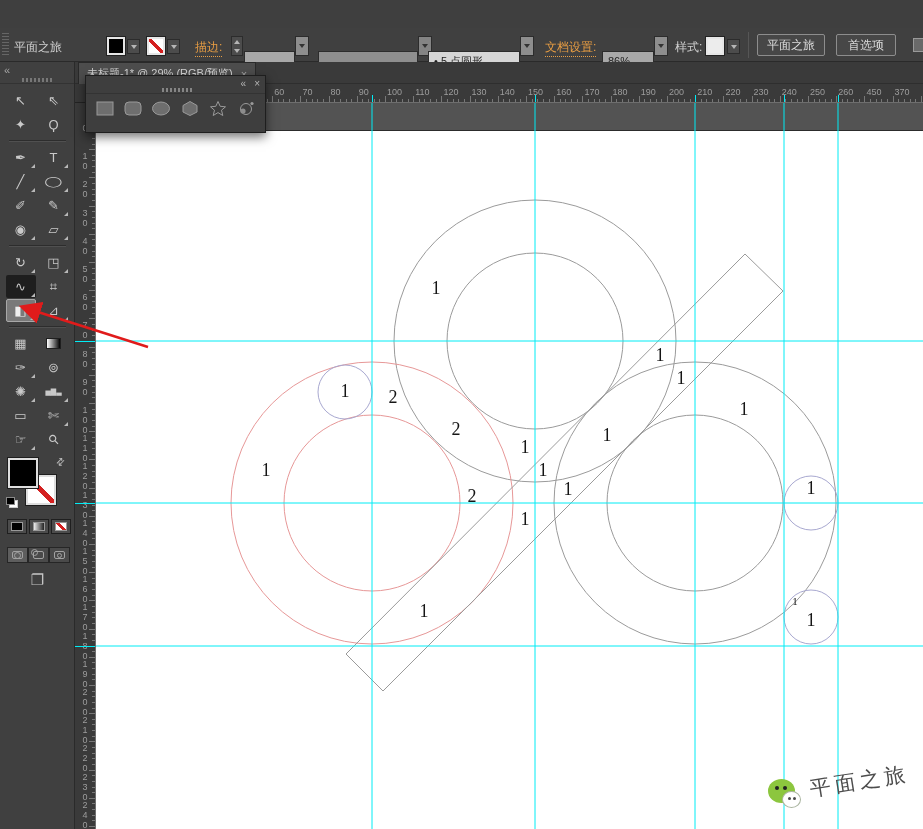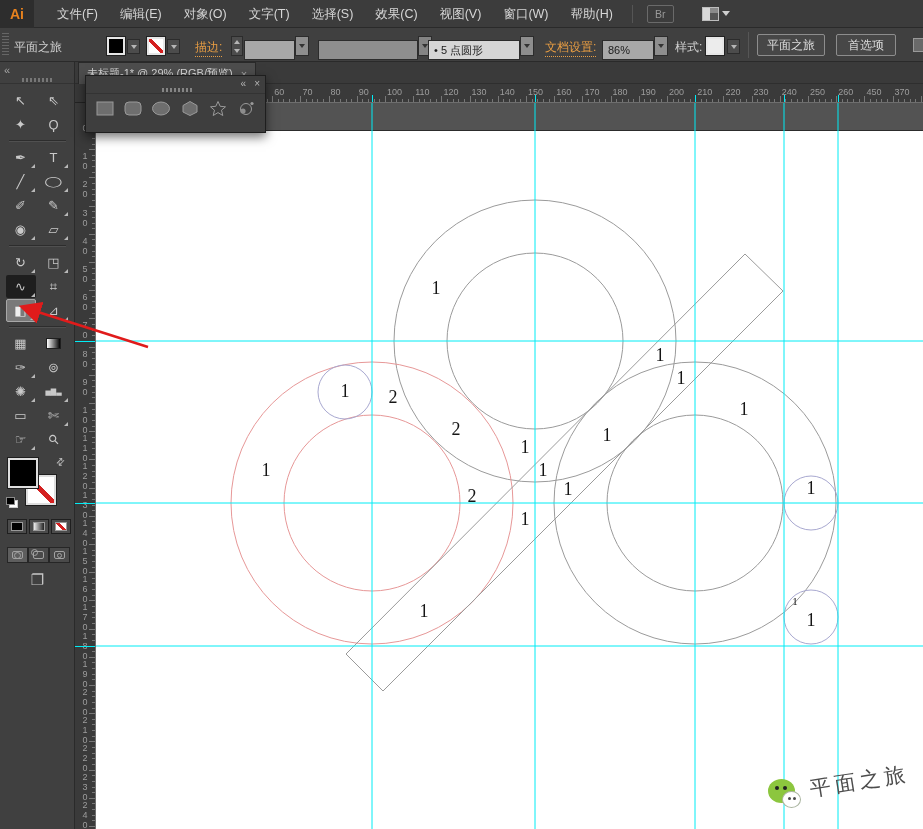--- a/index.html
+++ b/index.html
@@ -26,21 +26,21 @@
   .cb-text { position:absolute; top:11px; color:#cfcfcf; font-size:12px; }
   .cb-link { color:#e89d43; border-bottom:1px dotted #e89d43; cursor:pointer; }
   .swatch { position:absolute; top:9px; width:18px; height:18px; border:2px solid #e6e6e6; outline:1px solid #222; }
   .sw-dd { position:absolute; top:11px; width:13px; height:15px; background:#4c4c4c; border:1px solid #2c2c2c; display:flex; align-items:center; justify-content:center; }
   .sw-dd i { width:0;height:0;border-left:3px solid transparent;border-right:3px solid transparent;border-top:4px solid #b5b5b5; }
   .slash { background:linear-gradient(45deg, transparent 42%, #d42020 42%, #d42020 58%, transparent 58%), #fff; }
   #stroke-stepper { position:absolute; left:231px; top:8px; width:12px; height:20px; background:#4c4c4c; border:1px solid #2c2c2c; display:flex; flex-direction:column; align-items:center; justify-content:space-around; }
   #stroke-stepper i { width:0;height:0;border-left:3px solid transparent;border-right:3px solid transparent; }
   #stroke-stepper .up { border-bottom:4px solid #b5b5b5; }
   #stroke-stepper .dn { border-top:4px solid #b5b5b5; }
-  .field { position:absolute; top:12px; height:20px; background:#a8a8a8; border:1px solid #2c2c2c; font-size:11px; color:#1c1c1c; line-height:18px; padding-left:5px; }
+  .field { position:absolute; top:23px; height:20px; background:#a8a8a8; border:1px solid #2c2c2c; font-size:11px; color:#1c1c1c; line-height:18px; padding-left:5px; }
   .field-dd { position:absolute; top:8px; width:14px; height:20px; background:#8e8e8e; border:1px solid #2c2c2c; display:flex; align-items:center; justify-content:center; }
   .field-dd i { width:0;height:0;border-left:3px solid transparent;border-right:3px solid transparent;border-top:4px solid #333; }
   .cb-btn { position:absolute; top:6px; height:22px; background:#474747; border:1px solid #8d8d8d; border-radius:2px; color:#dcdcdc; font-size:12px; display:flex; align-items:center; justify-content:center; cursor:pointer; }
   #cb-vsep { position:absolute; left:748px; top:4px; width:1px; height:26px; background:#2d2d2d; border-right:1px solid #565656; }
   #cb-partial { position:absolute; left:913px; top:10px; width:14px; height:14px; border:1px solid #9a9a9a; background:#6a6a6a; }
 
   
   #tabbar { position:absolute; left:0; top:62px; width:923px; height:22px; background:#3a3a3a; border-bottom:1px solid #2e2e2e; }
   #doc-tab { position:absolute; left:78px; top:0; height:22px; padding:0 8px; background:#4d4d4d; border:1px solid #292929; border-bottom:none; color:#d4d4d4; font-size:11px; display:flex; align-items:center; gap:8px; }
   #doc-tab .close { color:#a5a5a5; font-size:11px; cursor:pointer; }
@@ -116,40 +116,20 @@
   .sp-icon { cursor:pointer; }
 
   
   #arrow-overlay { position:absolute; left:0; top:0; width:923px; height:829px; pointer-events:none; z-index:60; }
 </style>
 </head>
 <body>
 
 <div id="app">
 
-  <div id="menubar">
-    <div id="ai-logo">Ai</div>
-    <ul id="menu-items">
-        <li>文件(F)</li>
-        <li>编辑(E)</li>
-        <li>对象(O)</li>
-        <li>文字(T)</li>
-        <li>选择(S)</li>
-        <li>效果(C)</li>
-        <li>视图(V)</li>
-        <li>窗口(W)</li>
-        <li>帮助(H)</li>
-      </ul>
-    <div class="mb-sep"></div>
-    <div id="br-button">Br</div>
-    <div id="ws-switcher">
-      <span id="ws-icon"></span>
-      <span class="dd-caret"></span>
-    </div>
-  </div>
 
   <div id="controlbar">
     <div id="cb-grip"></div>
     <span class="cb-text" style="left:14px">平面之旅</span>
     <span class="swatch" style="left:107px;background:#000"></span>
     <span class="sw-dd" style="left:127px">
         <i></i>
       </span>
     <span class="swatch slash" style="left:147px"></span>
     <span class="sw-dd" style="left:167px">

